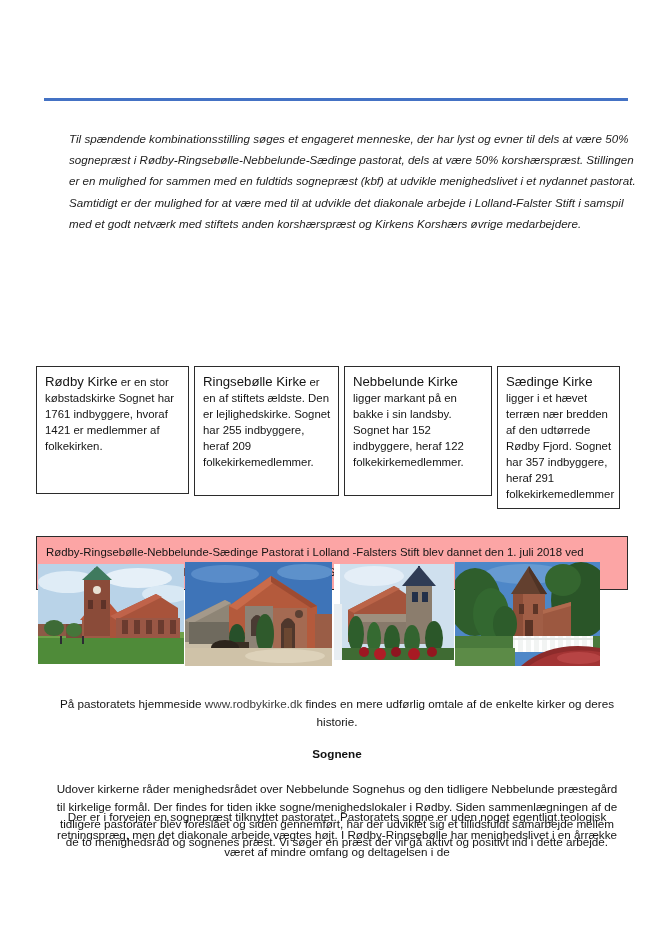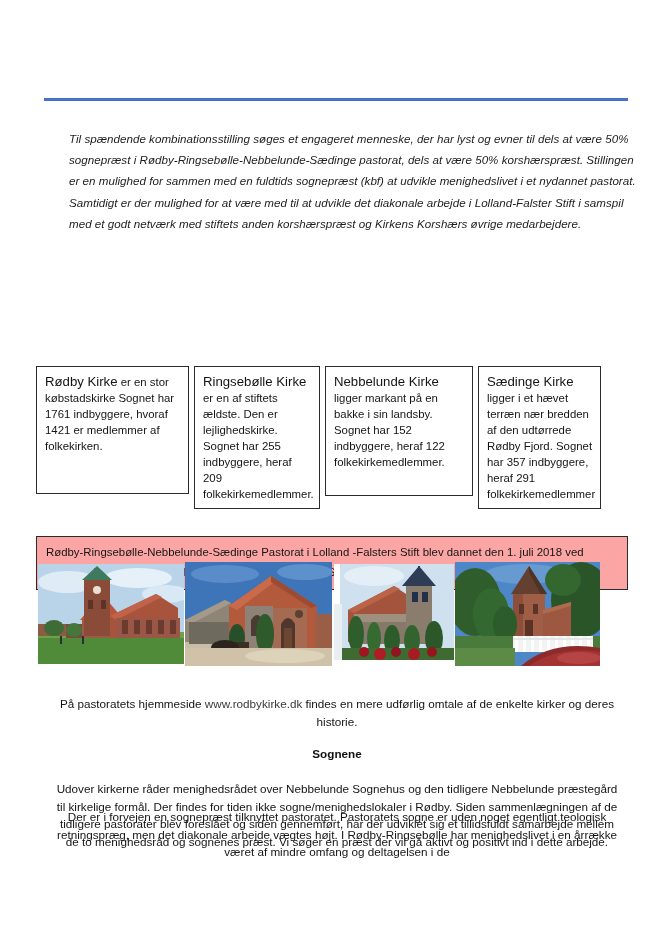--- a/index.html
+++ b/index.html
@@ -54,21 +54,21 @@
     align-items: flex-start;
     gap: 5px;
   }
   .church-box {
     border: 1.1px solid #2b2b2b;
     box-sizing: border-box;
     padding: 7px 7px 6px 8px;
     background: #ffffff;
   }
   .church-box.c1 { width: 153px; min-height: 128px; }
-  .church-box.c2 { width: 126px; min-height: 130px; }
+  .church-box.c2 { width: 145px; min-height: 130px; }
   .church-box.c3 { width: 148px; min-height: 130px; }
   .church-box.c4 { width: 123px; min-height: 137px; }
 
   .church-text {
     font-size: 11.4px;
     line-height: 16px;
     color: #141414;
   }
   .church-name {
     font-size: 13.2px;

